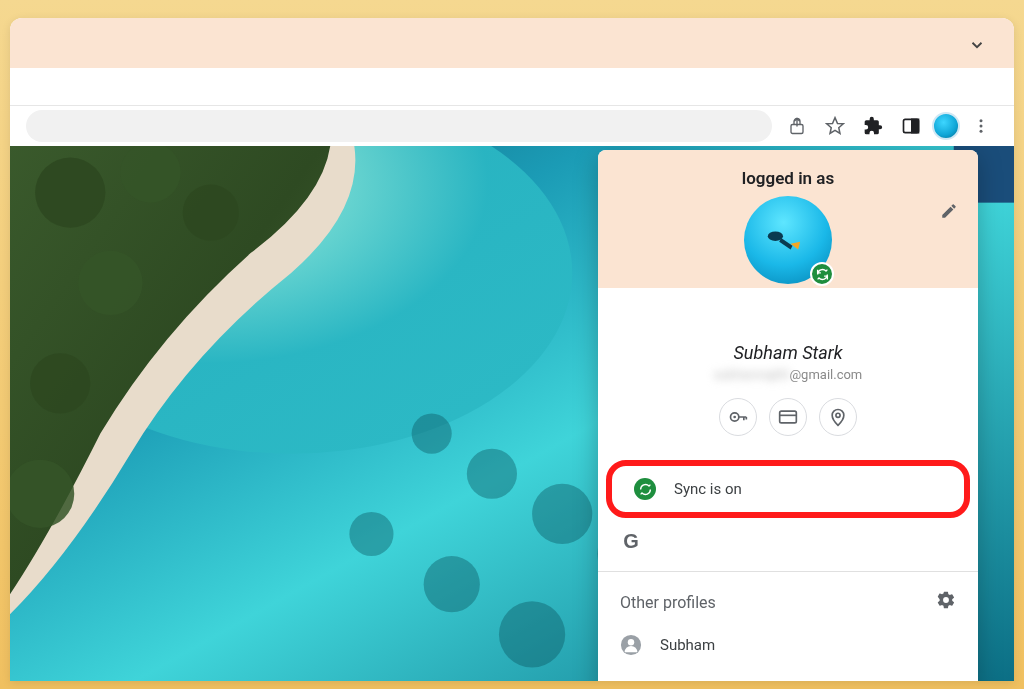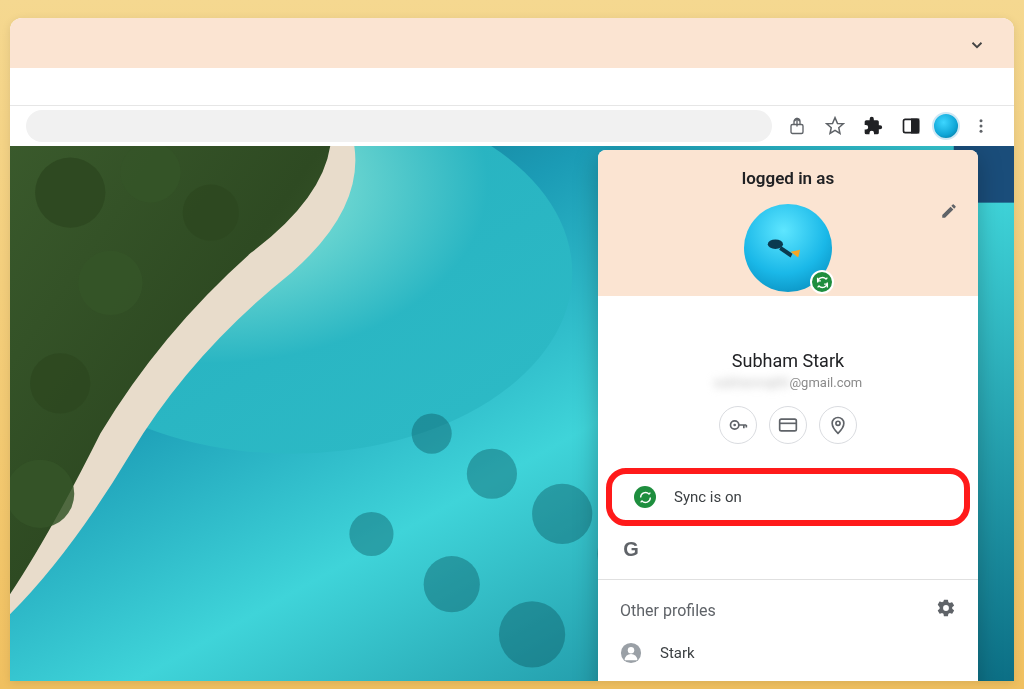--- a/index.html
+++ b/index.html
@@ -106,21 +106,21 @@
     .popover-header {
       background: #fbe4d2;
       padding: 18px 20px 0 20px;
       position: relative;
       text-align: center;
     }
     .popover-title {
       font-size: 17px;
       font-weight: 600;
       color: #202124;
-      margin-bottom: 16px;
+      margin-bottom: 8px;
     }
     .edit-icon {
       position: absolute;
       right: 20px;
       top: 52px;
       color: #5f6368;
       cursor: pointer;
     }
     .avatar-wrap {
       position: relative;
@@ -154,20 +154,21 @@
       justify-content: center;
     }
     .popover-body {
       padding: 54px 20px 10px 20px;
       text-align: center;
     }
     .display-name {
       font-size: 18px;
       color: #202124;
       margin-bottom: 4px;
+      font-style: italic;
     }
     .email {
       font-size: 13px;
       color: #8a8a8a;
       margin-bottom: 16px;
     }
     .email-prefix {
       filter: blur(4px);
       color: #bbb;
     }
@@ -419,21 +420,21 @@
           </span>
         </div>
         <div class="menu-item">
           <span class="mi-icon">
             <svg width="22" height="22" viewBox="0 0 24 24" fill="#9aa0a6">
                 <circle cx="12" cy="12" r="11"></circle>
                 <circle cx="12" cy="9" r="3.5" fill="#fff"></circle>
                 <path d="M5 20a7 7 0 0 1 14 0z" fill="#fff"></path>
               </svg>
           </span>
-          <span>Stark</span>
+          <span>Subham</span>
         </div>
         <div class="menu-item">
           
           
         </div>
       </div>
     </div>
   </div>
 </div>
 

